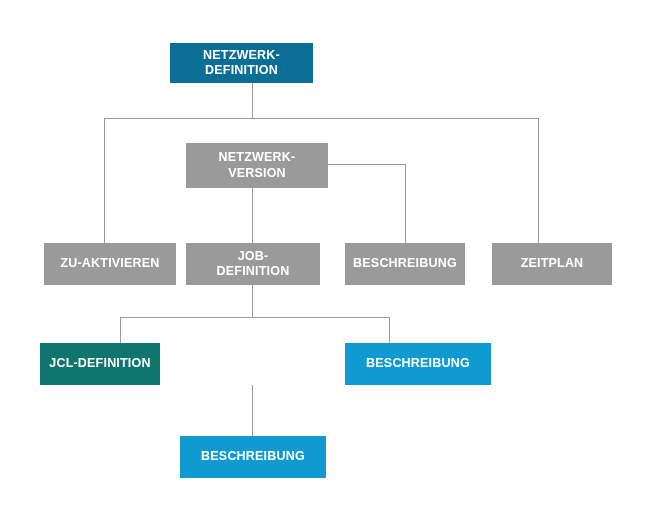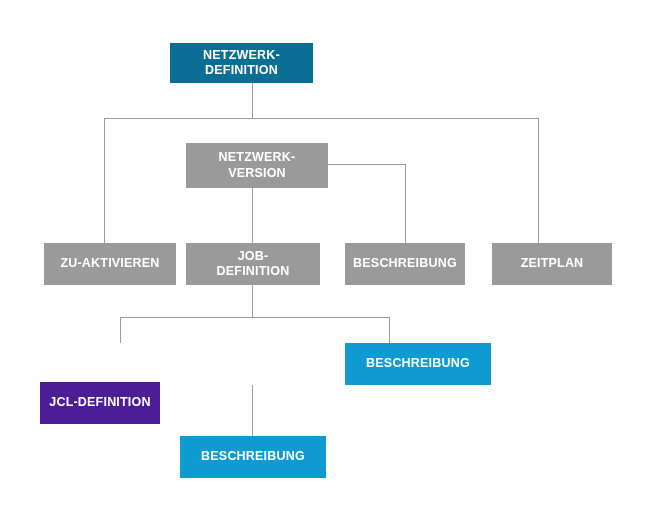--- a/index.html
+++ b/index.html
@@ -86,21 +86,21 @@
     <div class="node lvl-gray" style="left: 186px; top: 243px; width: 134px; height: 42px; background: rgb(154, 154, 154); color: rgb(255, 255, 255);">
       <span class="node-label">JOB-
 DEFINITION</span>
     </div>
     <div class="node lvl-gray" style="left: 345px; top: 243px; width: 120px; height: 42px; background: rgb(154, 154, 154); color: rgb(255, 255, 255);">
       <span class="node-label">BESCHREIBUNG</span>
     </div>
     <div class="node lvl-gray" style="left: 492px; top: 243px; width: 120px; height: 42px; background: rgb(154, 154, 154); color: rgb(255, 255, 255);">
       <span class="node-label">ZEITPLAN</span>
     </div>
-    <div class="node lvl-blue" style="left: 40px; top: 343px; width: 120px; height: 42px; background: #4c1d95; color: rgb(255, 255, 255); margin-top: 39px;">
+    <div class="node lvl-blue" style="left: 40px; top: 343px; width: 120px; height: 42px; background: #0f766e; color: rgb(255, 255, 255);">
       <span class="node-label">JCL-DEFINITION</span>
     </div>
     <div class="node lvl-blue" style="left: 345px; top: 343px; width: 146px; height: 42px; background: rgb(15, 155, 210); color: rgb(255, 255, 255);">
       <span class="node-label">BESCHREIBUNG</span>
     </div>
     <div class="node lvl-blue" style="left: 180px; top: 436px; width: 146px; height: 42px; background: rgb(15, 155, 210); color: rgb(255, 255, 255);">
       <span class="node-label">BESCHREIBUNG</span>
     </div>
   </div>
 

